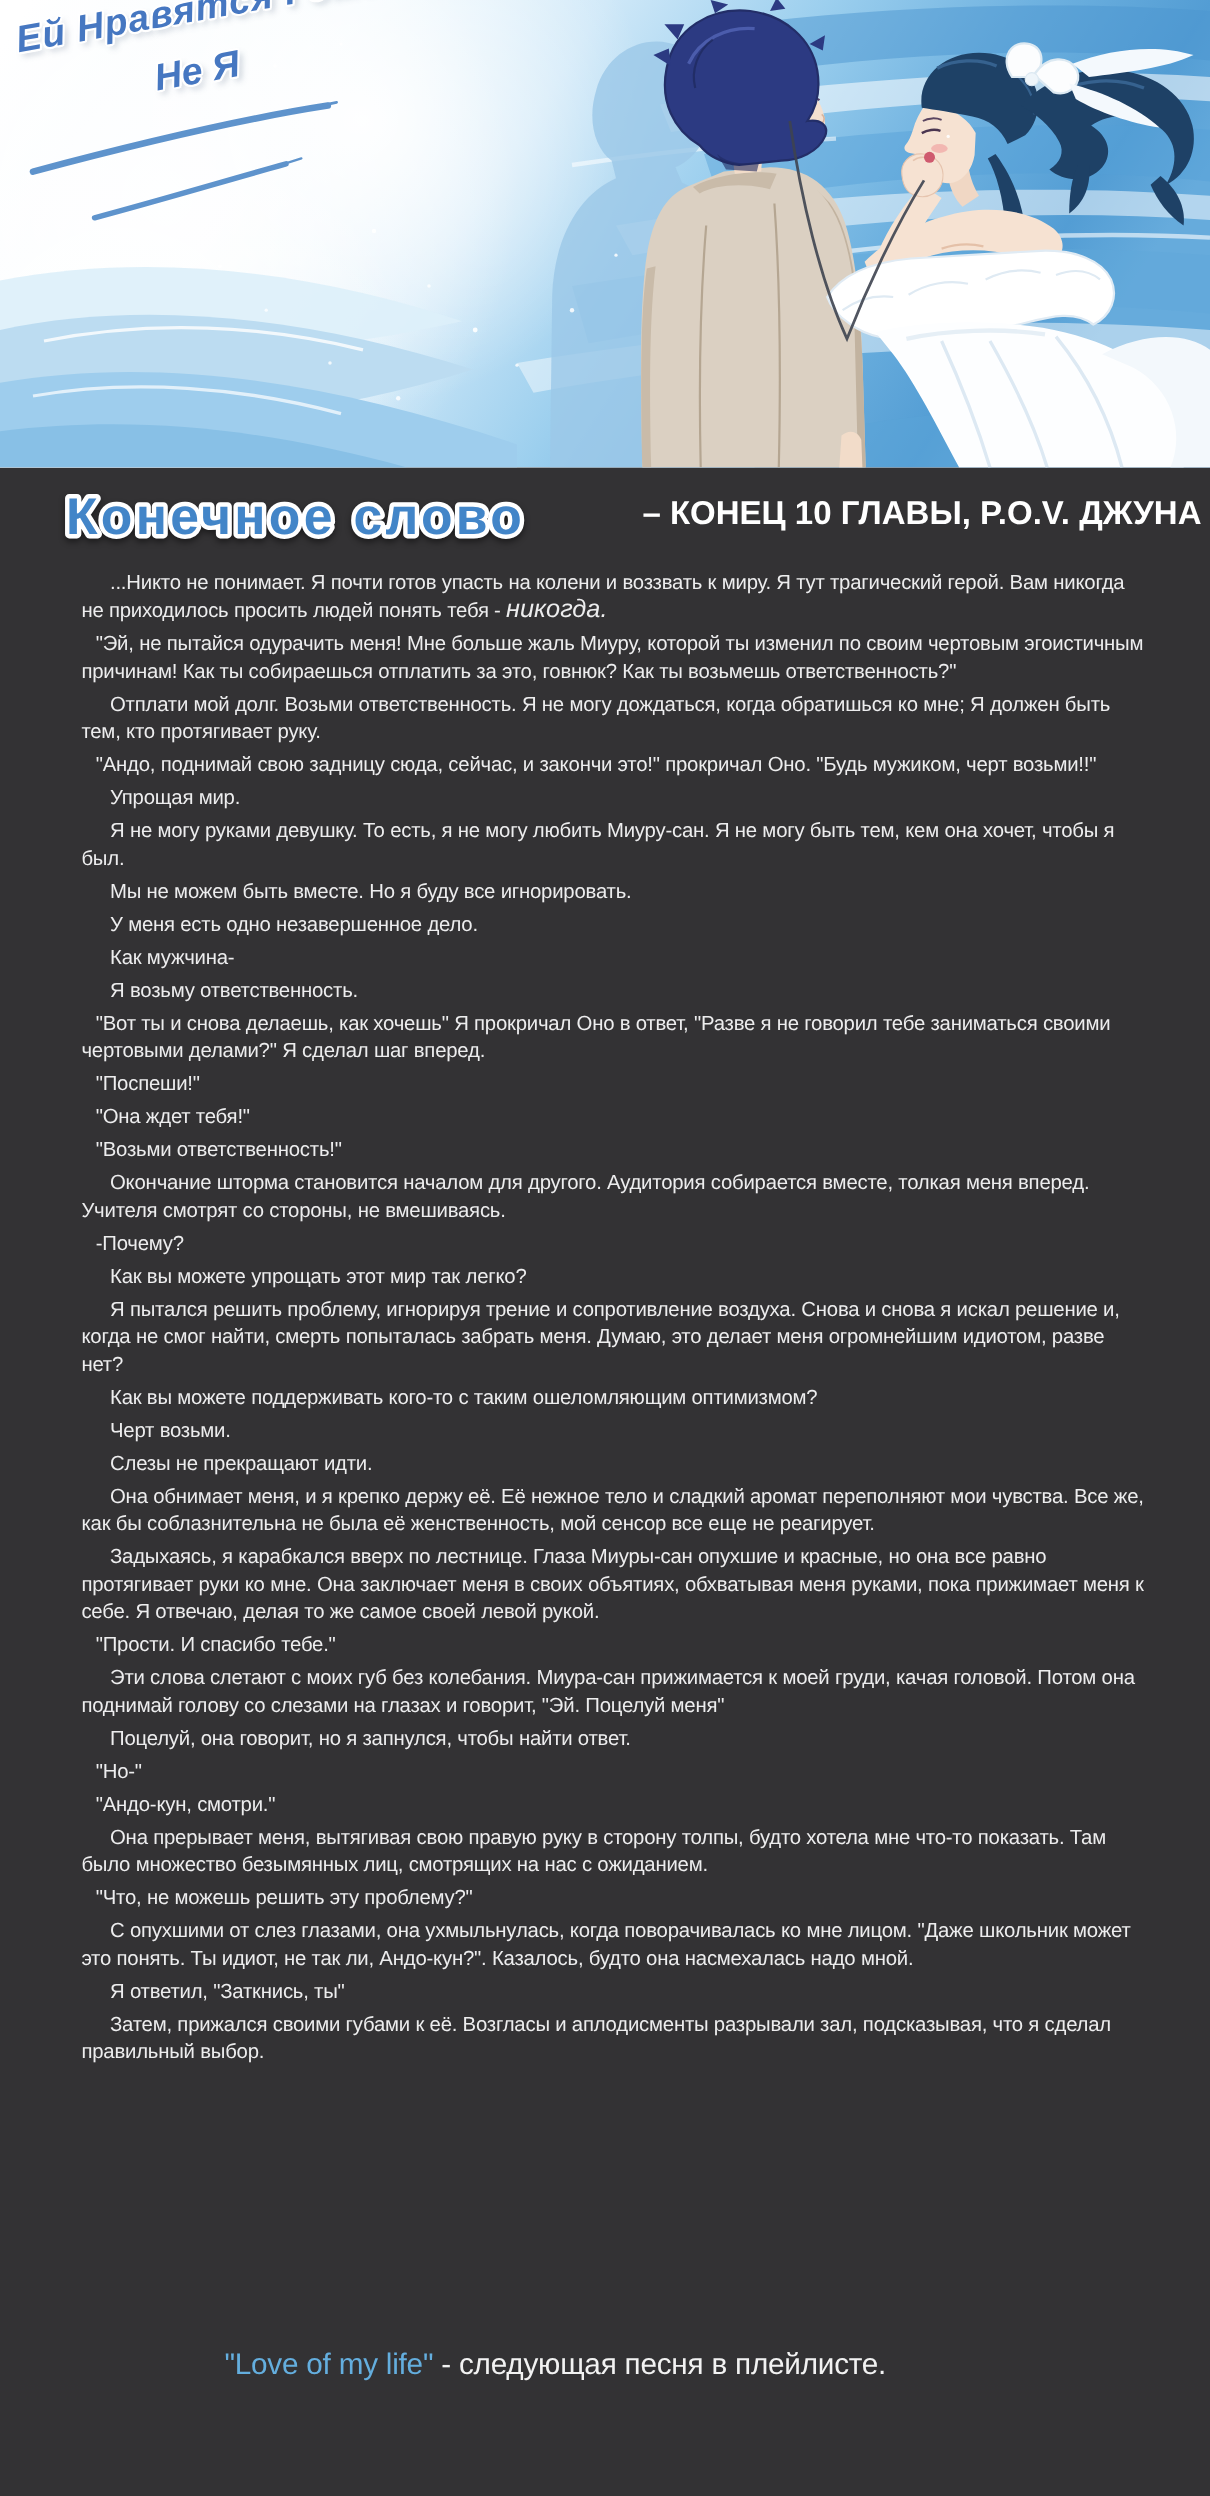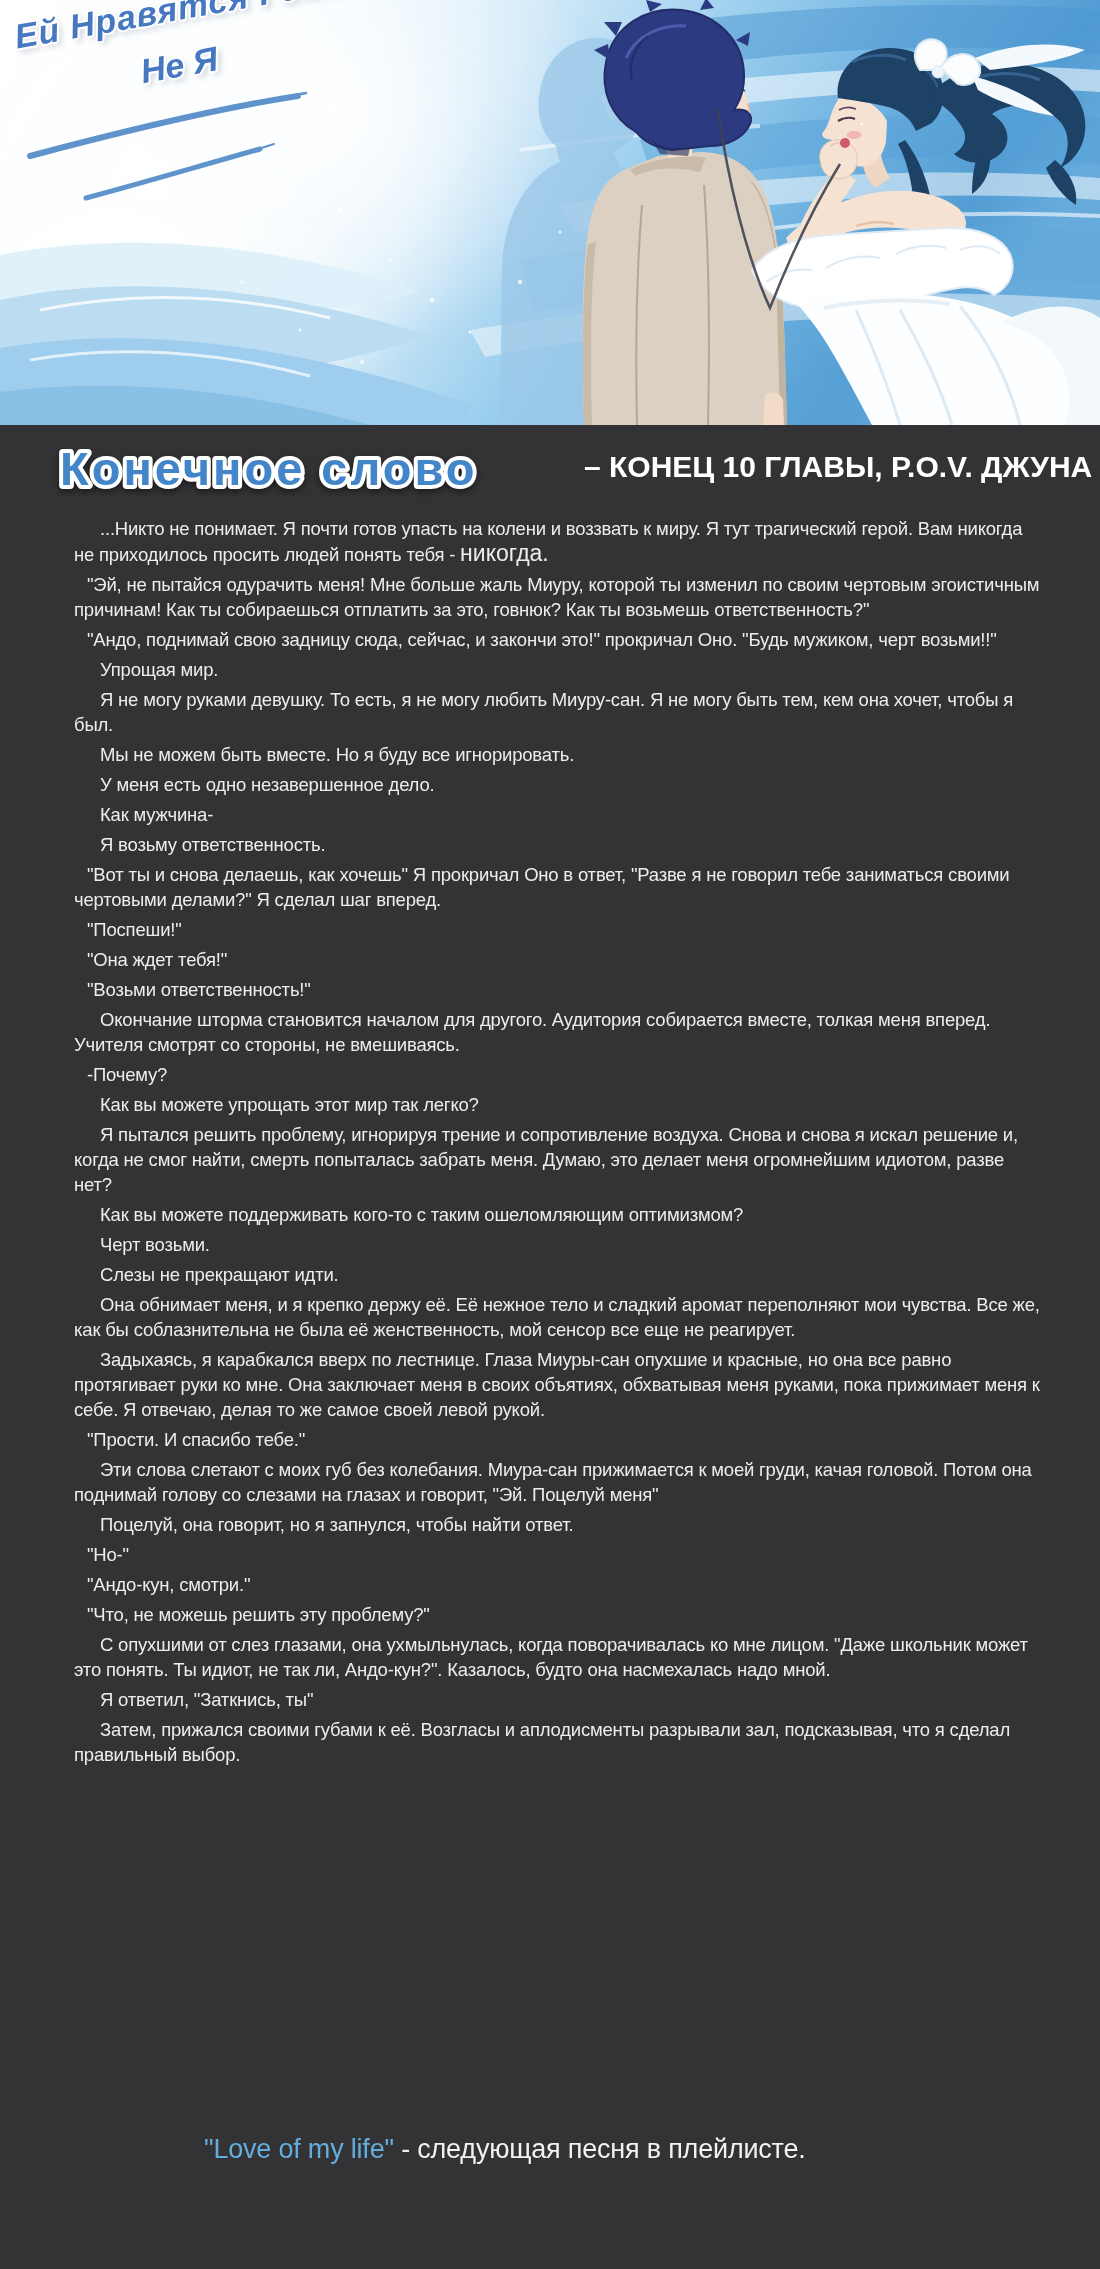--- a/index.html
+++ b/index.html
@@ -21,21 +21,21 @@
   
   .heading{display:flex;align-items:center;gap:14px;padding:1px 16px 0 50px;height:82px;}
   .bubble-svg{flex:0 0 auto;filter:drop-shadow(0 3px 3px rgba(0,0,0,.45));}
   .heading-rest{color:#ffffff;font-weight:bold;font-size:30px;white-space:nowrap;letter-spacing:0;}
 
   
   .body-text{padding:8px 56px 0 74px;color:#ededee;font-size:18.5px;line-height:25px;
              letter-spacing:-0.2px;}
   .body-text p{margin:0 0 5px 0;text-indent:26px;}
   .body-text p.q{text-indent:13px;}
-  .em{font-size:23px;letter-spacing:0;}
+  .em{font-style:italic;font-size:23px;letter-spacing:0;}
 
   
   .footer{position:absolute;top:2134px;left:0;width:100%;padding-left:204px;box-sizing:border-box;
           font-size:27px;color:#f2f2f2;letter-spacing:-0.2px;}
   .footer .song{color:#64aede;}
 </style>
 </head>
 <body>
 
 <div class="page">
@@ -187,20 +187,21 @@
   <div class="heading">
     <svg class="bubble-svg" width="520" height="80" viewBox="0 0 520 80">
       <text x="10" y="58" font-family="Liberation Sans, sans-serif" font-size="47" font-weight="bold" letter-spacing="3" fill="#4285c8" stroke="#ffffff" stroke-width="8" paint-order="stroke" stroke-linejoin="round">Конечное слово</text>
     </svg>
     <span class="heading-rest">– КОНЕЦ 10 ГЛАВЫ, P.O.V. ДЖУНА В НОВЕЛЛЕ.</span>
   </div>
 
   <div class="body-text" id="paras">
       <p class="n">...Никто не понимает. Я почти готов упасть на колени и воззвать к миру. Я тут трагический герой. Вам никогда не приходилось просить людей понять тебя - <span class="em">никогда.</span></p>
       <p class="q">"Эй, не пытайся одурачить меня! Мне больше жаль Миуру, которой ты изменил по своим чертовым эгоистичным причинам! Как ты собираешься отплатить за это, говнюк? Как ты возьмешь ответственность?"</p>
+      <p class="n">Отплати мой долг. Возьми ответственность. Я не могу дождаться, когда обратишься ко мне; Я должен быть тем, кто протягивает руку.</p>
       <p class="q">"Андо, поднимай свою задницу сюда, сейчас, и закончи это!" прокричал Оно. "Будь мужиком, черт возьми!!"</p>
       <p class="n">Упрощая мир.</p>
       <p class="n">Я не могу руками девушку. То есть, я не могу любить Миуру-сан. Я не могу быть тем, кем она хочет, чтобы я был.</p>
       <p class="n">Мы не можем быть вместе. Но я буду все игнорировать.</p>
       <p class="n">У меня есть одно незавершенное дело.</p>
       <p class="n">Как мужчина-</p>
       <p class="n">Я возьму ответственность.</p>
       <p class="q">"Вот ты и снова делаешь, как хочешь" Я прокричал Оно в ответ, "Разве я не говорил тебе заниматься своими чертовыми делами?" Я сделал шаг вперед.</p>
       <p class="q">"Поспеши!"</p>
       <p class="q">"Она ждет тебя!"</p>
@@ -212,20 +213,21 @@
       <p class="n">Как вы можете поддерживать кого-то с таким ошеломляющим оптимизмом?</p>
       <p class="n">Черт возьми.</p>
       <p class="n">Слезы не прекращают идти.</p>
       <p class="n">Она обнимает меня, и я крепко держу её. Её нежное тело и сладкий аромат переполняют мои чувства. Все же, как бы соблазнительна не была её женственность, мой сенсор все еще не реагирует.</p>
       <p class="n">Задыхаясь, я карабкался вверх по лестнице. Глаза Миуры-сан опухшие и красные, но она все равно протягивает руки ко мне. Она заключает меня в своих объятиях, обхватывая меня руками, пока прижимает меня к себе. Я отвечаю, делая то же самое своей левой рукой.</p>
       <p class="q">"Прости. И спасибо тебе."</p>
       <p class="n">Эти слова слетают с моих губ без колебания. Миура-сан прижимается к моей груди, качая головой. Потом она поднимай голову со слезами на глазах и говорит, "Эй. Поцелуй меня"</p>
       <p class="n">Поцелуй, она говорит, но я запнулся, чтобы найти ответ.</p>
       <p class="q">"Но-"</p>
       <p class="q">"Андо-кун, смотри."</p>
+      <p class="n">Она прерывает меня, вытягивая свою правую руку в сторону толпы, будто хотела мне что-то показать. Там было множество безымянных лиц, смотрящих на нас с ожиданием.</p>
       <p class="q">"Что, не можешь решить эту проблему?"</p>
       <p class="n">С опухшими от слез глазами, она ухмыльнулась, когда поворачивалась ко мне лицом. "Даже школьник может это понять. Ты идиот, не так ли, Андо-кун?". Казалось, будто она насмехалась надо мной.</p>
       <p class="n">Я ответил, "Заткнись, ты"</p>
       <p class="n">Затем, прижался своими губами к её. Возгласы и аплодисменты разрывали зал, подсказывая, что я сделал правильный выбор.</p>
     </div>
 
   <div class="footer">
     <span class="song">"Love of my life"</span><span> - следующая песня в плейлисте.</span>
   </div>
 

